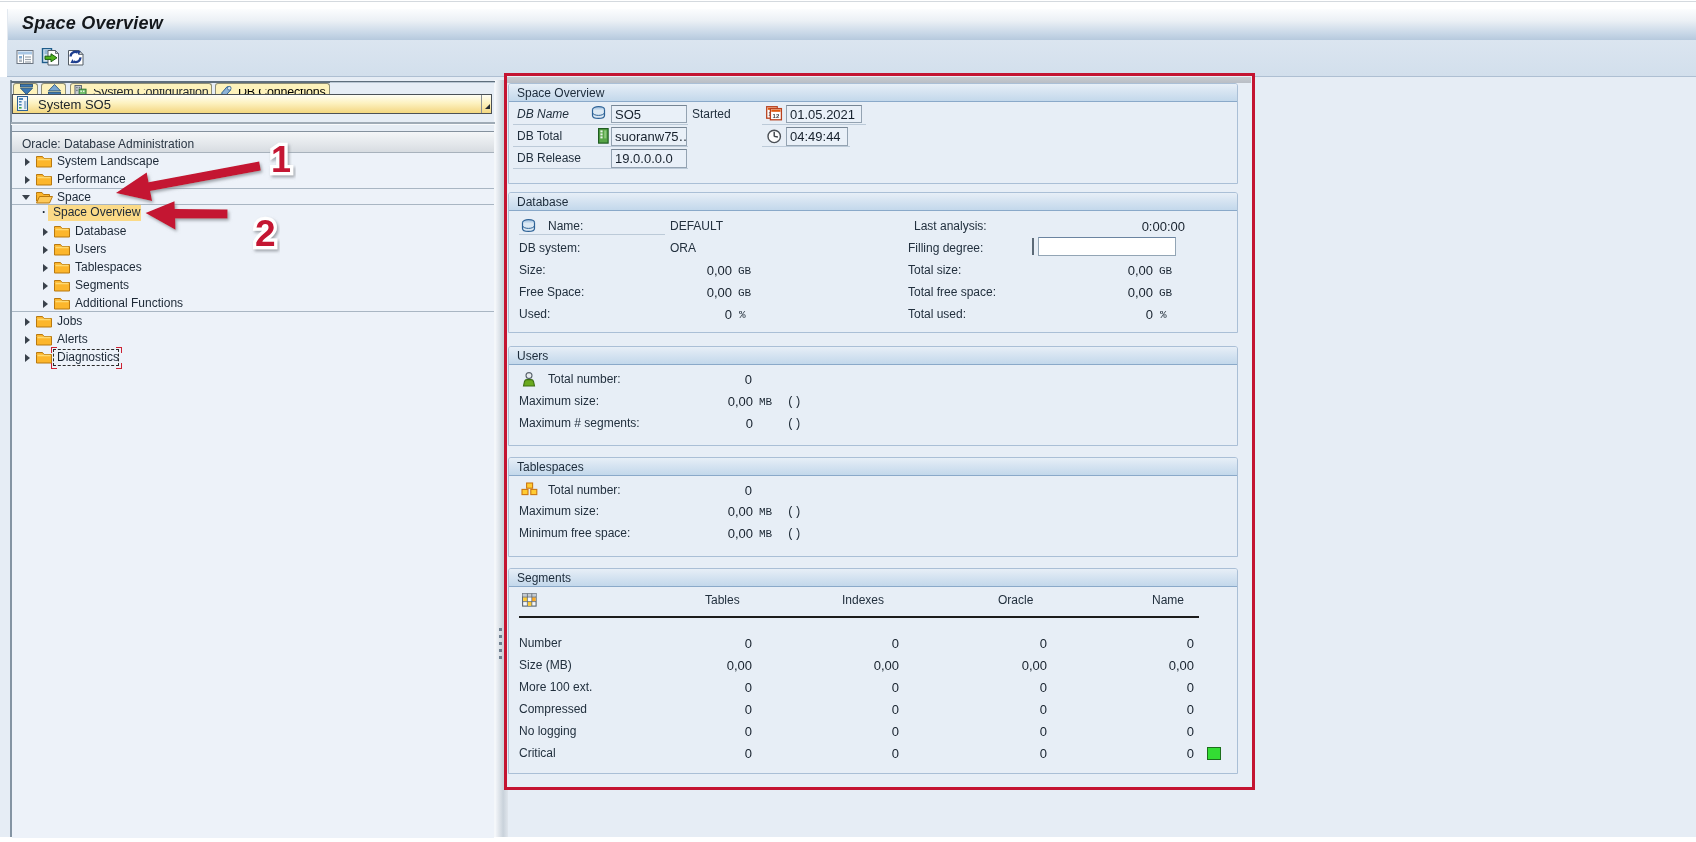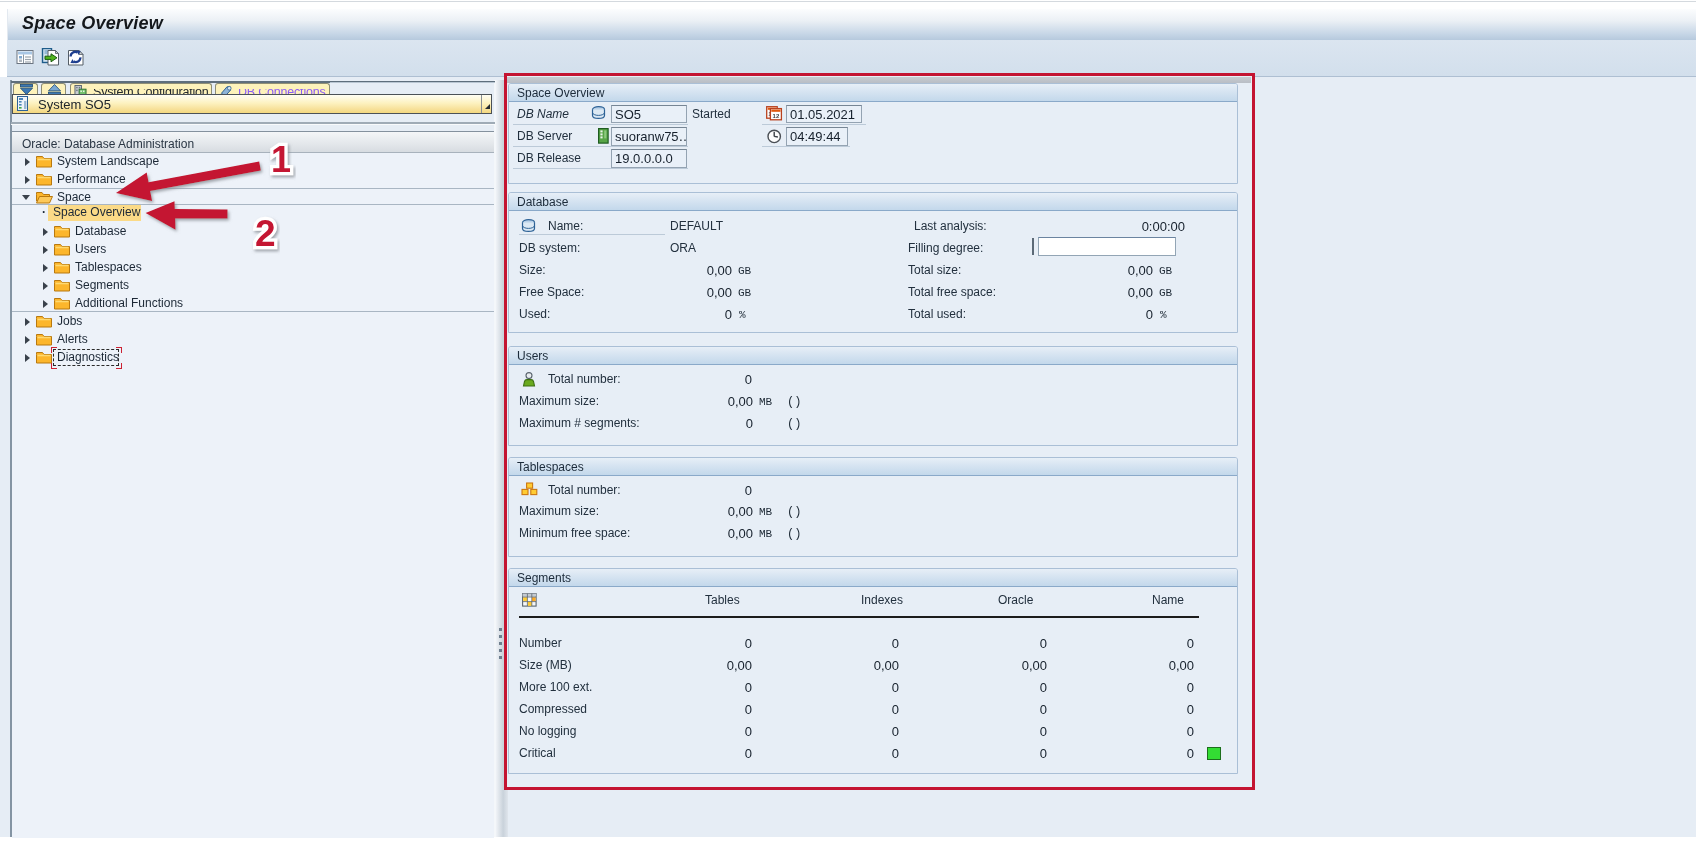--- a/index.html
+++ b/index.html
@@ -126,21 +126,21 @@
 </div>
 <div class="abs" style="left:215px;top:83px;width:115px;height:11px;box-sizing:border-box;
      border:1px solid #8d8d75;border-bottom:none;border-radius:3px 3px 0 0;
      background:#fdf2bb;overflow:hidden;">
   <svg style="position:absolute;left:4px;top:1px;" width="13" height="12" viewBox="0 0 13 13">
     <path d="M1 9 L7 2 L10.5 2 L11 5.5 L5 12 Z" fill="#8fb4d8" stroke="#2a5d8e" stroke-width="1"></path>
     <path d="M1 9 L3.5 12 L5 12 Z" fill="#2a5d8e"></path>
     <circle cx="9.5" cy="3.5" r="2" fill="#dbe7f2" stroke="#2a5d8e" stroke-width="0.8"></circle>
   </svg>
   <div style="position:absolute;left:22px;top:5px;height:6px;overflow:hidden;">
-    <div style="margin-top:-4px;font-size:12.5px;letter-spacing:-0.2px;color:#8b5cf6;white-space:nowrap;">DB Connections</div>
+    <div style="margin-top:-4px;font-size:12.5px;letter-spacing:-0.2px;color:#000000;white-space:nowrap;">DB Connections</div>
   </div>
 </div>
 
 <div class="abs" style="left:12px;top:94px;width:480px;height:20px;box-sizing:border-box;
      border:1px solid #4b5157;
      background:linear-gradient(#fffef4,#fdf2c0 45%,#f7e098 80%,#f3d87f);"></div>
 <div class="abs" style="left:481px;top:95px;width:1px;height:18px;background:#8a8f94;"></div>
 <div class="abs" style="left:38px;top:97px;font-size:13px;color:#20262c;">System SO5</div>
 <div class="abs" style="left:484.5px;top:104px;width:0;height:0;
      border-bottom:5px solid #252a30;border-left:5px solid transparent;"></div>
@@ -281,21 +281,21 @@
   <div class="ghead">
       <span>Space Overview</span>
     </div>
 </div>
 <div class="gline" style="left:513px;top:124px;width:175px;"></div>
 <div class="gline" style="left:513px;top:146px;width:175px;"></div>
 <div class="gline" style="left:513px;top:168px;width:175px;"></div>
 <div class="gline" style="left:762px;top:124px;width:104px;"></div>
 <div class="gline" style="left:762px;top:146px;width:88px;"></div>
 <div class="lbl" style="left:517px;top:107px;font-style:italic;">DB Name</div>
-<div class="lbl" style="left:517px;top:129px;">DB Server</div>
+<div class="lbl" style="left:517px;top:129px;">DB Total</div>
 <div class="lbl" style="left:517px;top:151px;">DB Release</div>
 <div class="lbl" style="left:692px;top:107px;">Started</div>
 <div class="fld" style="left:611px;top:105px;width:76px;height:18px;">SO5</div>
 <div class="fld" style="left:611px;top:127px;width:76px;height:19px;">suoranw75…</div>
 <div class="fld" style="left:611px;top:149px;width:76px;height:19px;">19.0.0.0.0</div>
 <div class="fld" style="left:786px;top:105px;width:76px;height:18px;">01.05.2021</div>
 <div class="fld" style="left:786px;top:127px;width:62px;height:19px;">04:49:44</div>
 
 <svg class="abs" style="left:591px;top:106px;" width="15" height="14" viewBox="0 0 15 14">
   <ellipse cx="7.5" cy="3.6" rx="6" ry="2.9" fill="#b8d0e8" stroke="#2d6296" stroke-width="1.2"></ellipse>
@@ -413,21 +413,21 @@
 </div>
 <svg class="abs" style="left:522px;top:593px;" width="15" height="14" viewBox="0 0 15 14">
   <rect x="0.6" y="0.6" width="13.5" height="12.5" fill="#f5f7f9" stroke="#5a646e" stroke-width="1.1"></rect>
   <rect x="0.6" y="0.6" width="13.5" height="3" fill="#c3cad1"></rect>
   <rect x="1.2" y="4.2" width="4" height="4" fill="#ffcc33"></rect>
   <rect x="5.8" y="8.8" width="4" height="4" fill="#ffcc33"></rect>
   <rect x="10" y="4.2" width="3.6" height="4" fill="#ffaa22"></rect>
   <path d="M5.4 0.6 L5.4 13 M9.8 0.6 L9.8 13 M0.6 4 L14 4 M0.6 8.6 L14 8.6" stroke="#5a646e" stroke-width="0.8" fill="none"></path>
 </svg>
 <div class="lbl" style="left:705px;top:593px;">Tables</div>
-<div class="lbl" style="left:861px;top:593px;">Indexes</div>
+<div class="lbl" style="left:842px;top:593px;">Indexes</div>
 <div class="lbl" style="left:998px;top:593px;">Oracle</div>
 <div class="lbl" style="left:1152px;top:593px;">Name</div>
 <div class="abs" style="left:519px;top:616px;width:680px;height:1.5px;background:#1c1c1c;"></div>
 <div class="lbl" style="left:519px;top:636px;">Number</div>
 <div class="lbl" style="left:519px;top:658px;">Size (MB)</div>
 <div class="lbl" style="left:519px;top:680px;">More 100 ext.</div>
 <div class="lbl" style="left:519px;top:702px;">Compressed</div>
 <div class="lbl" style="left:519px;top:724px;">No logging</div>
 <div class="lbl" style="left:519px;top:746px;">Critical</div>
 <div class="rnum" style="right:944px;top:636px;">0</div>

